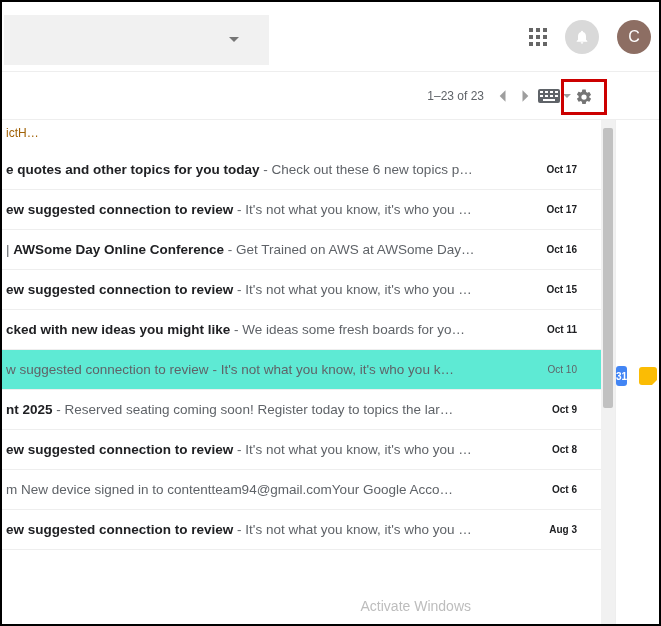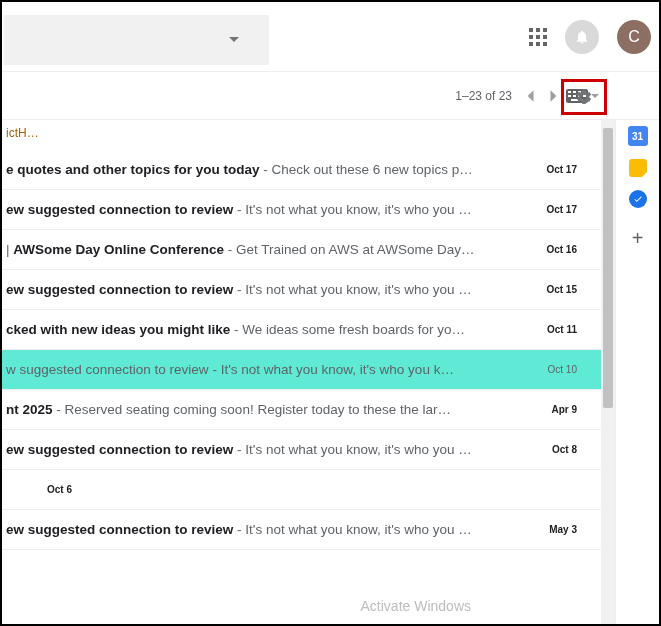--- a/index.html
+++ b/index.html
@@ -59,21 +59,21 @@
     width: 34px; height: 34px; border-radius: 50%;
     background: #8d6e63; color: #fff; display: flex;
     align-items: center; justify-content: center; font-size: 16px;
     cursor: pointer;
   }
   .toolbar {
     height: 48px;
     display: flex;
     align-items: center;
     justify-content: flex-end;
-    padding-right: 60px;
+    padding-right: 88px;
     border-bottom: 1px solid #eee;
     font-size: 12px;
     color: #5f6368;
     position: relative;
   }
   .pager-text { margin-right: 6px; }
   .nav-arrow {
     width: 24px; height: 24px; display: flex;
     align-items: center; justify-content: center;
     cursor: pointer; color: #9e9e9e; font-size: 18px;
@@ -156,21 +156,21 @@
     position: relative;
   }
   .scrollbar-thumb {
     position: absolute; top: 8px; left: 2px;
     width: 10px; height: 280px;
     background: #c1c1c1; border-radius: 2px;
   }
   .right-panel {
     width: 44px;
     border-left: 1px solid #eee;
-    display: flex; flex-direction: column;
+    display: flex; flex-direction: row;
     align-items: center;
     padding-top: 6px;
     gap: 12px;
   }
   .side-icon {
     width: 20px; height: 20px; cursor: pointer;
     display: flex; align-items: center; justify-content: center;
     font-size: 10px; border-radius: 3px;
   }
   .cal-icon { background: #4285f4; color: #fff; font-weight: 700; }
@@ -274,33 +274,34 @@
         </div>
         <div class="mail-row unread">
           <div class="mail-text"><span class="subject">cked with new ideas you might like</span><span class="preview"> - </span><span class="preview">We ideas some fresh boards for yo…</span></div>
           <div class="date">Oct 11</div>
         </div>
         <div class="mail-row read">
           <div class="mail-text"><span class="subject">w suggested connection to review</span><span class="preview"> - </span><span class="preview">It's not what you know, it's who you k…</span></div>
           <div class="date">Oct 10</div>
         </div>
         <div class="mail-row unread">
-          <div class="mail-text"><span class="subject">nt 2025</span><span class="preview"> - </span><span class="preview">Reserved seating coming soon! Register today to these the lar…</span></div>
-          <div class="date">Apr 9</div>
+          <div class="mail-text"><span class="subject">nt 2025</span><span class="preview"> - </span><span class="preview">Reserved seating coming soon! Register today to topics the lar…</span></div>
+          <div class="date">Oct 9</div>
         </div>
         <div class="mail-row unread">
           <div class="mail-text"><span class="subject">ew suggested connection to review</span><span class="preview"> - </span><span class="preview">It's not what you know, it's who you …</span></div>
           <div class="date">Oct 8</div>
         </div>
         <div class="mail-row unread">
+          <div class="mail-text"><span class="subject"></span><span class="preview">m New device signed in to contentteam94@gmail.comYour Google Acco…</span></div>
           <div class="date">Oct 6</div>
         </div>
         <div class="mail-row unread">
           <div class="mail-text"><span class="subject">ew suggested connection to review</span><span class="preview"> - </span><span class="preview">It's not what you know, it's who you …</span></div>
-          <div class="date">May 3</div>
+          <div class="date">Aug 3</div>
         </div>
       </div>
     <div class="watermark">Activate Windows</div>
   </div>
   <div class="scrollbar">
     <div class="scrollbar-thumb"></div>
   </div>
   <div class="right-panel">
     <div class="side-icon cal-icon">
       <span>31</span>

